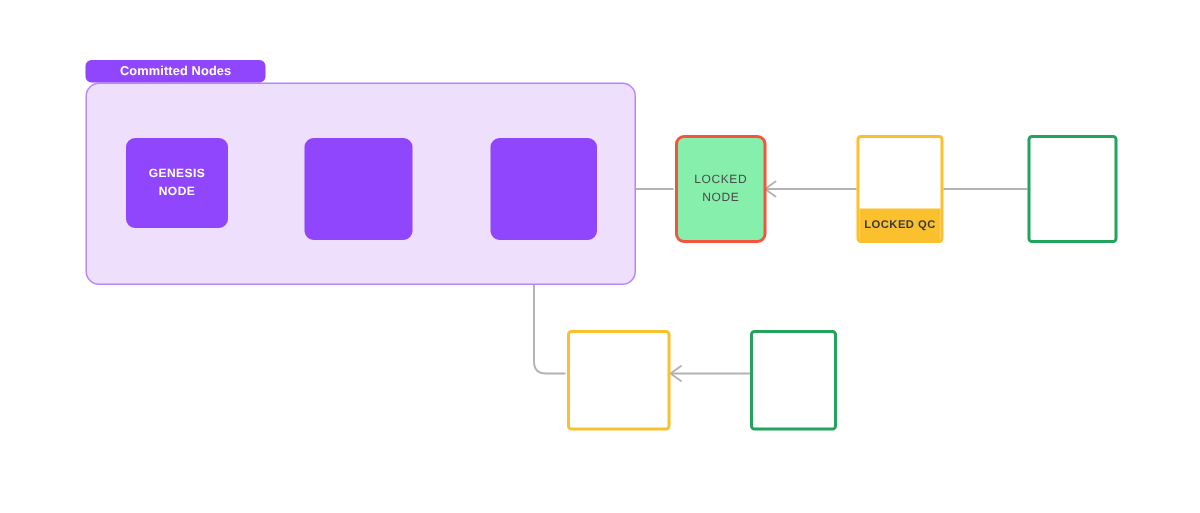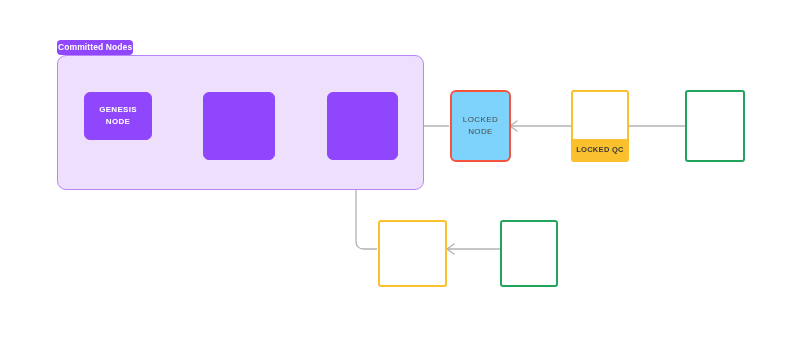--- a/index.html
+++ b/index.html
@@ -37,21 +37,21 @@
     background: #EEDFFC;
     border: 1px solid #B985FA;
     border-radius: 9px;
     box-sizing: border-box;
   }
   .group-label {
     position: absolute;
     left: 57px;
     top: 40px;
     height: 15px;
-    padding: 0 1px;
+    padding: 0 23px;
     background: #9046FC;
     border-radius: 4px;
     color: #ffffff;
     font-size: 8.5px;
     font-weight: bold;
     line-height: 15px;
     white-space: nowrap;
     letter-spacing: .1px;
   }
 
@@ -79,21 +79,21 @@
   }
   .node.purple .body {
     color: #ffffff;
     font-size: 8px;
     font-weight: bold;
     letter-spacing: .3px;
   }
 
   
   .node.red {
-    background: #7dd3fc;
+    background: #86efac;
     border: 2px solid #F4533E;
   }
   .node.red .body {
     color: #4a4a4a;
     font-size: 8px;
     letter-spacing: .4px;
   }
 
   
   .node.yellow {
@@ -164,21 +164,21 @@
 
     <g>
       <path d="M 500 249 L 448 249" stroke="#B3B3B3" stroke-width="1.3" fill="none"></path>
       <path d="M 454 244 L 447 249 L 454 254" stroke="#B3B3B3" stroke-width="1.3" fill="none" stroke-linecap="round" stroke-linejoin="round"></path>
     </g>
   </svg>
 
   <div class="group-panel"></div>
   <div class="group-label">Committed Nodes</div>
 
-  <div class="node purple" style="left:84px; top:92px; width:68px; height:48px;">
+  <div class="node purple" style="left:84px; top:92px; width:68px; height:60px;">
     <div class="body">
       <span><span>GENESIS</span><br><span>NODE</span></span>
     </div>
   </div>
 
   <div class="node purple" style="left:203px; top:92px; width:72px; height:68px;">
     <div class="body"></div>
   </div>
 
   <div class="node purple" style="left:327px; top:92px; width:71px; height:68px;">

